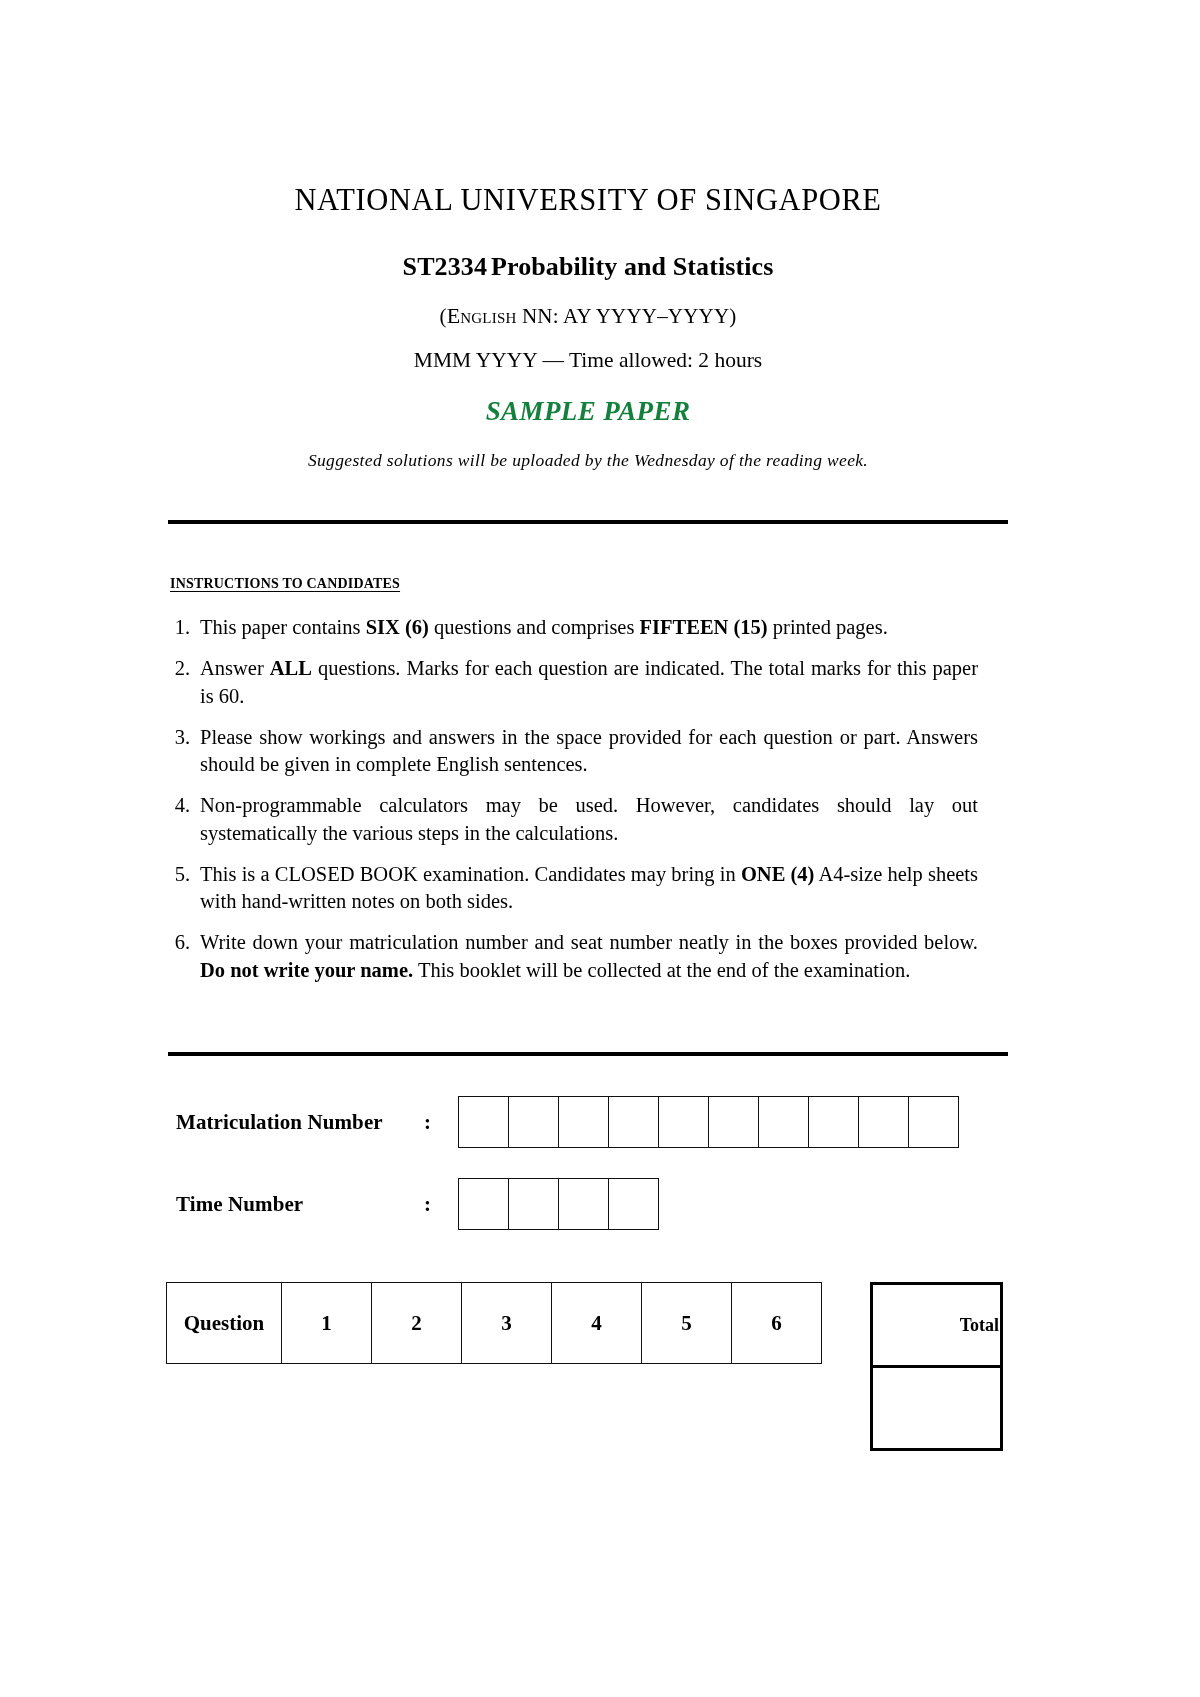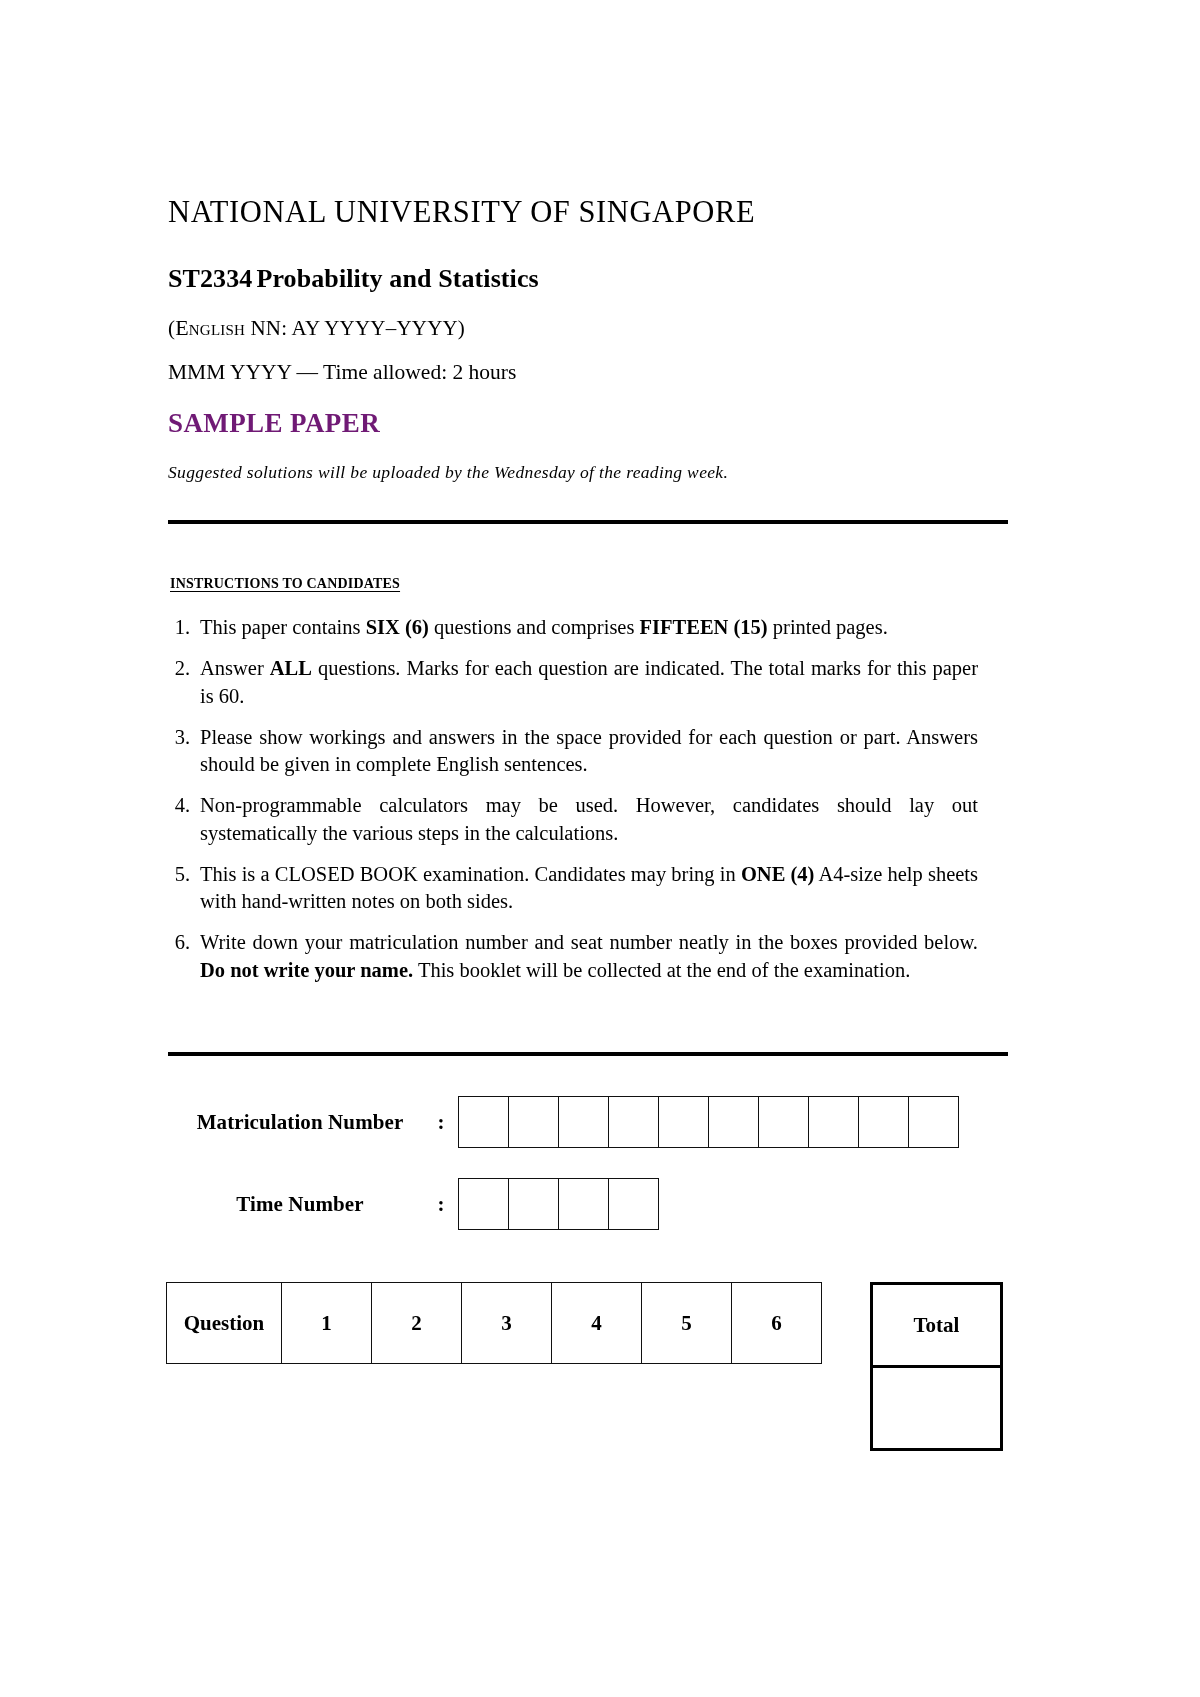--- a/index.html
+++ b/index.html
@@ -21,22 +21,23 @@
     left: 0;
     top: 0;
     width: 1200px;
     height: 1697px;
   }
 
   
   .header {
     position: absolute;
     left: 168px;
-    top: 196px;
+    top: 184px;
     width: 840px;
+    text-align: center;
   }
 
   .univ-title {
     font-size: 30.5px;
     letter-spacing: 0.6px;
     font-weight: normal;
     margin: 0 0 34px 0;
     line-height: 1.1;
   }
 
@@ -131,21 +132,20 @@
     text-align: justify;
     text-justify: inter-word;
   }
   .instr-text b { font-weight: bold; }
 
   
   .field-row {
     position: absolute;
     display: flex;
     align-items: center;
-    text-align: center;
   }
   .field-matric { left: 176px; top: 1096px; }
   .field-seat   { left: 176px; top: 1178px; }
 
   .field-label {
     font-size: 21px;
     font-weight: bold;
     letter-spacing: 0.1px;
   }
   .field-label.matric-label { width: 248px; }
@@ -196,23 +196,23 @@
   .total-box {
     margin-left: 48px;
     border: 3.4px solid #000;
     border-collapse: collapse;
     table-layout: fixed;
   }
   .total-box td {
     border: 3.4px solid #000;
     width: 125px;
     height: 78px;
-    text-align: center;
+    text-align: right;
     vertical-align: middle;
-    font-size: 21px;
+    font-size: 18px;
     font-weight: bold;
   }
 </style>
 </head>
 <body>
 
 <div class="page">
 
   <div class="header">
     <div class="univ-title">NATIONAL UNIVERSITY OF SINGAPORE</div>
@@ -220,21 +220,21 @@
     <div class="course-title">
       <span class="course-code">ST2334</span><span>Probability and Statistics</span>
     </div>
 
     <div class="semester-line">
       <span>(</span><span class="smallcaps">English</span><span> NN: AY YYYY–YYYY)</span>
     </div>
 
     <div class="date-line">MMM YYYY — Time allowed: 2 hours</div>
 
-    <div class="sample-paper" id="sample-paper" style="color: #701a75;">SAMPLE PAPER</div>
+    <div class="sample-paper" id="sample-paper" style="color: #15803d; font-style: italic;">SAMPLE PAPER</div>
 
     <div class="solutions-note">Suggested solutions will be uploaded by the Wednesday of the reading week.</div>
   </div>
 
   <div class="rule rule-top"></div>
 
   <div class="instr-heading">INSTRUCTIONS TO CANDIDATES</div>
 
   <div class="instr-list" id="instr-list">
       <div class="instr-item">

